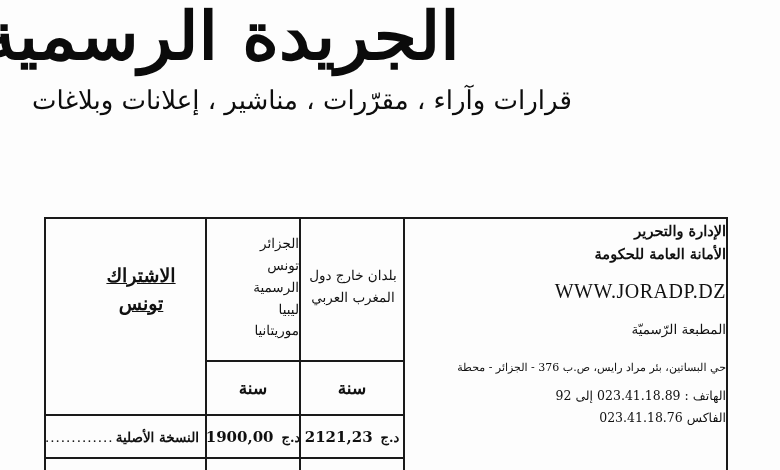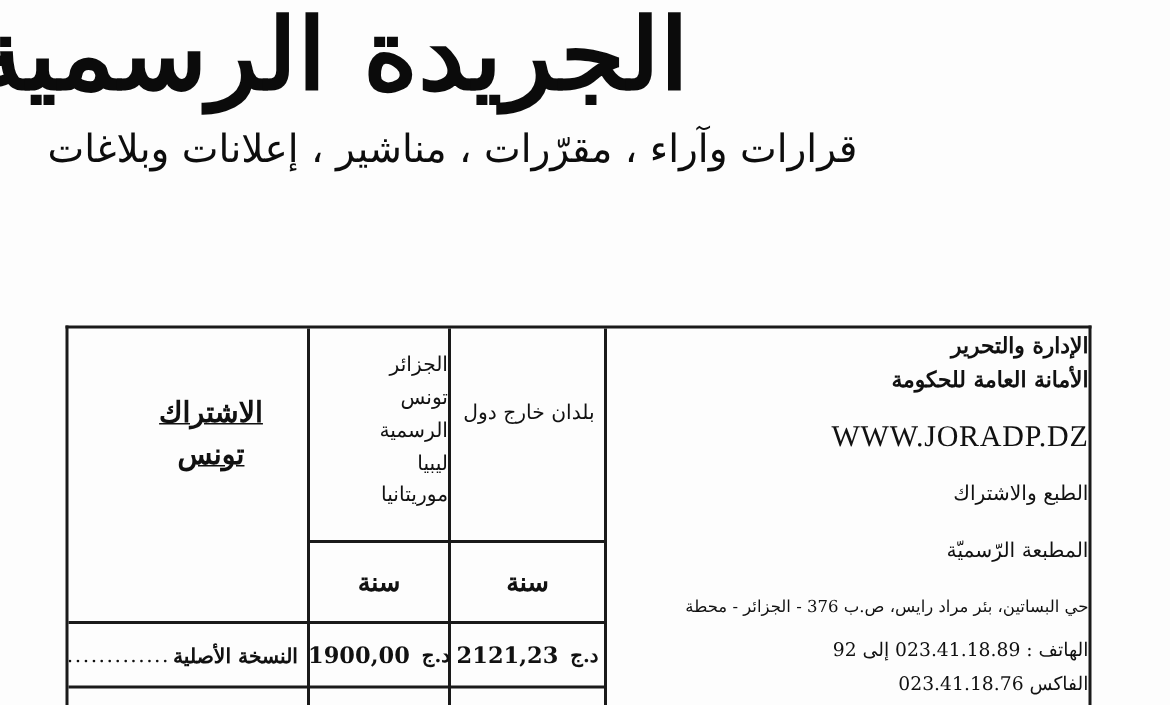--- a/index.html
+++ b/index.html
@@ -310,20 +310,21 @@
     <div class="cell-countries-near">
       <div>الجزائر</div>
       <div>تونس</div>
       <div>الرسمية</div>
       <div>ليبيا</div>
       <div>موريتانيا</div>
     </div>
 
     <div class="cell-countries-far">
       <div>بلدان خارج دول</div>
+      <div>المغرب العربي</div>
     </div>
 
     <div class="year-near">سنة</div>
     <div class="year-far">سنة</div>
 
     <div class="rowlabel r1">
       <span class="lbl">النسخة الأصلية</span>
       <span class="dots">..................</span>
     </div>
     <div class="price r1near">
@@ -345,21 +346,20 @@
     </div>
     <div class="price r2far">
       
       
     </div>
 
     <div class="admin">
       <div class="l1">الإدارة والتحرير</div>
       <div class="l1">الأمانة العامة للحكومة</div>
       <div class="url">WWW.JORADP.DZ</div>
-      <div class="l2">الطبع والاشتراك</div>
       <div class="l2">المطبعة الرّسميّة</div>
       <div class="addr">حي البساتين، بئر مراد رايس، ص.ب 376 - الجزائر - محطة</div>
       <div class="tel">الهاتف : 023.41.18.89 إلى 92</div>
       <div class="fax">الفاكس 023.41.18.76</div>
 
     </div>
 
   </div>
 
   <div class="clip-bottom"></div>

